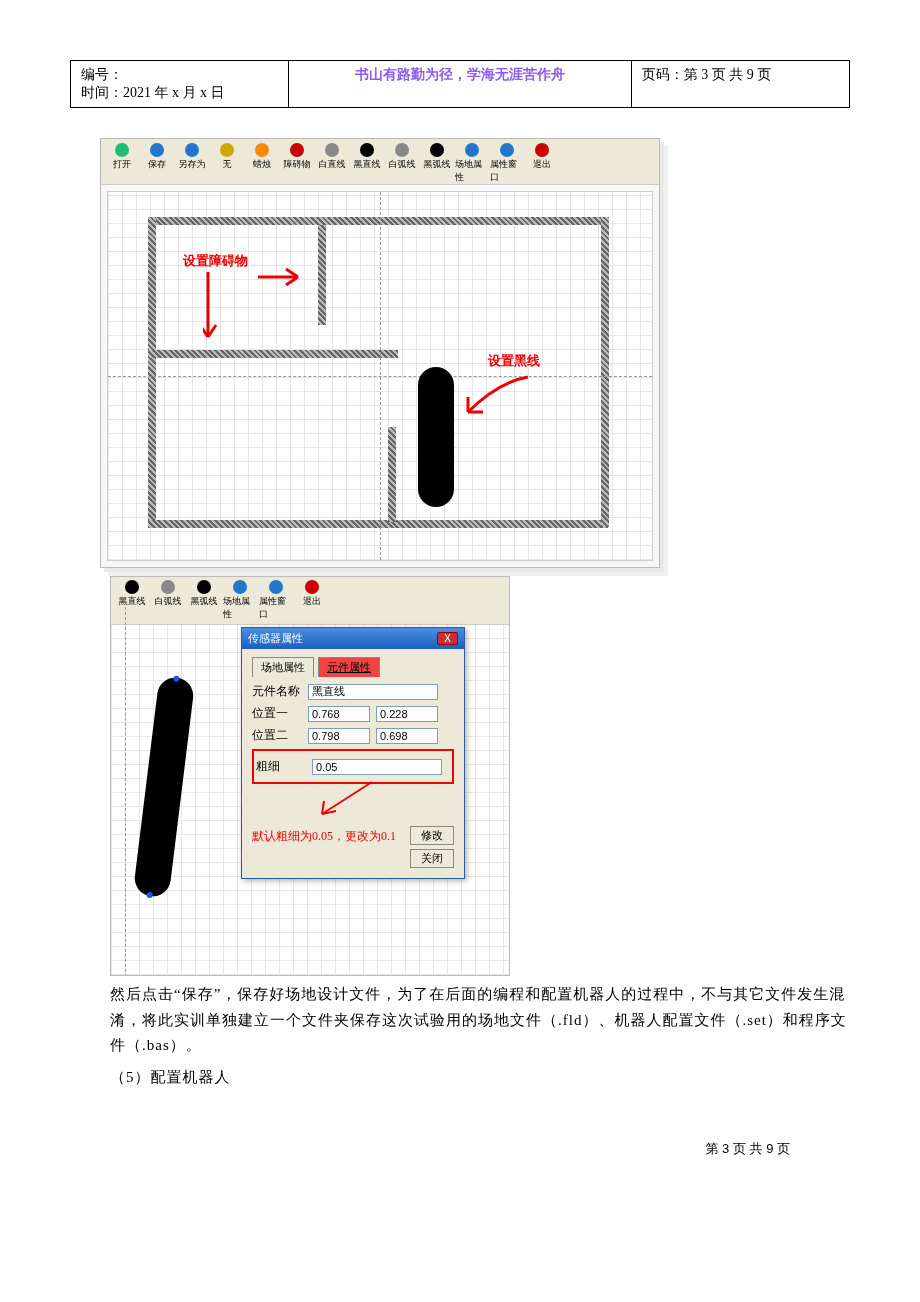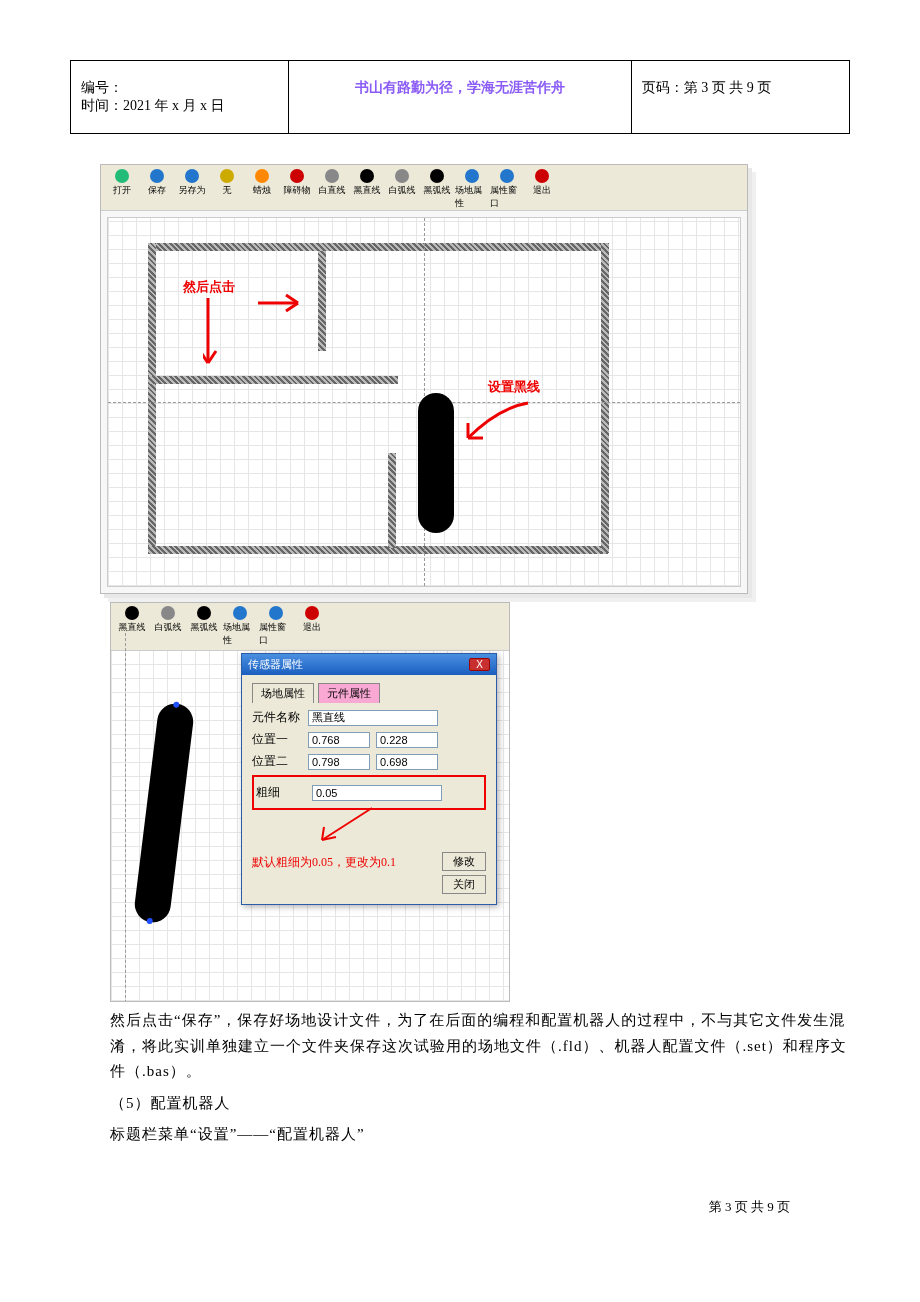--- a/index.html
+++ b/index.html
@@ -14,38 +14,38 @@
   .page {
     padding: 60px 70px 40px 70px;
   }
   .header-table {
     width: 100%;
     border-collapse: collapse;
     margin-bottom: 30px;
   }
   .header-table td {
     border: 1px solid #000;
-    padding: 18px 10px;
+    padding: 5px 10px;
     vertical-align: top;
     font-size: 14px;
   }
   .hdr-left { width: 28%; }
   .hdr-mid {
     width: 44%;
     text-align: center;
     color: #8b5cf6;
     font-weight: bold;
     font-size: 17px;
     font-family: "SimSun", serif;
     vertical-align: middle;
   }
   .hdr-right { width: 28%; vertical-align: middle; }
   
   .shot1 {
-    width: 648px;
+    width: 560px;
     margin: 0 0 8px 30px;
     border: 1px solid #bbb;
     box-shadow: 4px 4px 0 #e8e8e8, 8px 8px 0 #f0f0f0;
     background: #f7f7f7;
     font-family: Arial, sans-serif;
   }
   .shot1 .toolbar {
     display: flex;
     gap: 1px;
     padding: 4px 4px 0 4px;
@@ -118,58 +118,58 @@
     transform: rotate(7deg);
   }
   .blackpill2::before, .blackpill2::after {
     content:""; position:absolute; width:6px; height:6px; background:#2050ff; border-radius:50%;
   }
   .blackpill2::before { top:-2px; left:14px; }
   .blackpill2::after { bottom:-2px; left:14px; }
   .dialog {
     position:absolute;
     left: 130px; top: 50px;
-    width: 256px;
+    width: 224px;
     background:#ece9d8;
     border:1px solid #2a5da8;
     box-shadow: 2px 2px 6px rgba(0,0,0,.3);
   }
   .dlg-title {
     background: linear-gradient(#4a8fe0,#1a5fc0);
     color:#fff; font-size:11px; padding:3px 6px;
     display:flex; justify-content:space-between; align-items:center;
   }
   .dlg-close {
     background:#c83030; color:#fff; font-size:10px;
     padding:0 6px; border-radius:2px; border:1px solid #900;
   }
   .dlg-body { padding:8px 10px 10px 10px; }
   .dlg-tabs { display:flex; gap:4px; font-size:11px; margin-bottom:6px; }
   .dlg-tab { padding:2px 8px; background:#ece9d8; border:1px solid #888; border-bottom:none; }
-  .dlg-tab.active { background:#f9a8d4; }
+  .dlg-tab.active { background:#ef4444;text-decoration:underline; }
   .dlg-row { display:flex; align-items:center; gap:6px; margin:5px 0; }
   .dlg-row label { width:50px; font-size:12px; }
   .dlg-row input {
     width: 62px; font-size:11px; padding:1px 3px;
     border:1px solid #7f9db9; background:#fff;
   }
   .dlg-row.wide input { width:130px; }
   .redbox { border:2px solid #e00; padding:2px; margin-top:2px; }
   .red-note { color:#e00; font-family:"SimSun"; font-size:12px; margin-top:32px; text-align:left; }
   .dlg-btns { text-align:right; margin-top:4px; }
   .dlg-btns button {
     font-size:11px; padding:1px 10px; margin-left:4px;
     border:1px solid #888; background:#ece9d8;
   }
   .arrow2 { position:absolute; }
   .footer {
     text-align: right;
     font-size: 13px;
     margin: 50px 60px 0 0;
-    font-family: Liberation Serif, serif;
+    font-family: Liberation Sans, sans-serif;
   }
 </style>
 </head>
 <body>
 
 <div class="page">
 
   <table class="header-table">
     <tbody>
         <tr>
@@ -247,21 +247,21 @@
 
       <div class="obst" style="left:40px;top:158px;width:250px;height:8px"></div>
       <div class="obst" style="left:210px;top:33px;width:8px;height:100px"></div>
       <div class="obst" style="left:280px;top:235px;width:8px;height:95px"></div>
 
       <div style="position:absolute;left:50%;top:0;width:0;height:100%;border-left:1px dashed #999"></div>
       <div style="position:absolute;top:50%;left:0;height:0;width:100%;border-top:1px dashed #999"></div>
 
       <div class="blackpill" style="left:310px;top:175px;width:36px;height:140px"></div>
 
-      <div class="red-text" style="left:75px;top:60px">然后点击</div>
+      <div class="red-text" style="left:75px;top:60px">设置障碍物</div>
       <svg class="arrow-svg" style="left:95px;top:75px" width="130" height="90">
         <g stroke="#e00" stroke-width="3" fill="none">
           <path d="M5 5 L5 70"></path>
             <path d="M5 70 L-3 58 M5 70 L13 58"></path>
           <path d="M55 10 L95 10"></path>
             <path d="M95 10 L83 2 M95 10 L83 18"></path>
         </g>
       </svg>
       <div class="red-text" style="left:380px;top:160px">设置黑线</div>
       <svg class="arrow-svg" style="left:350px;top:180px" width="80" height="60">
@@ -348,16 +348,15 @@
         </div>
         <div class="dlg-btns">
           <button>关闭</button>
         </div>
       </div>
     </div>
   </div>
 
   <p class="para">然后点击“保存”，保存好场地设计文件，为了在后面的编程和配置机器人的过程中，不与其它文件发生混淆，将此实训单独建立一个文件夹保存这次试验用的场地文件（.fld）、机器人配置文件（.set）和程序文件（.bas）。</p>
   <p class="para">（5）配置机器人</p>
-  <p class="para">标题栏菜单“设置”——“配置机器人”</p>
 
   <div class="footer">第 3 页 共 9 页</div>
 </div>
 
 </body></html>

